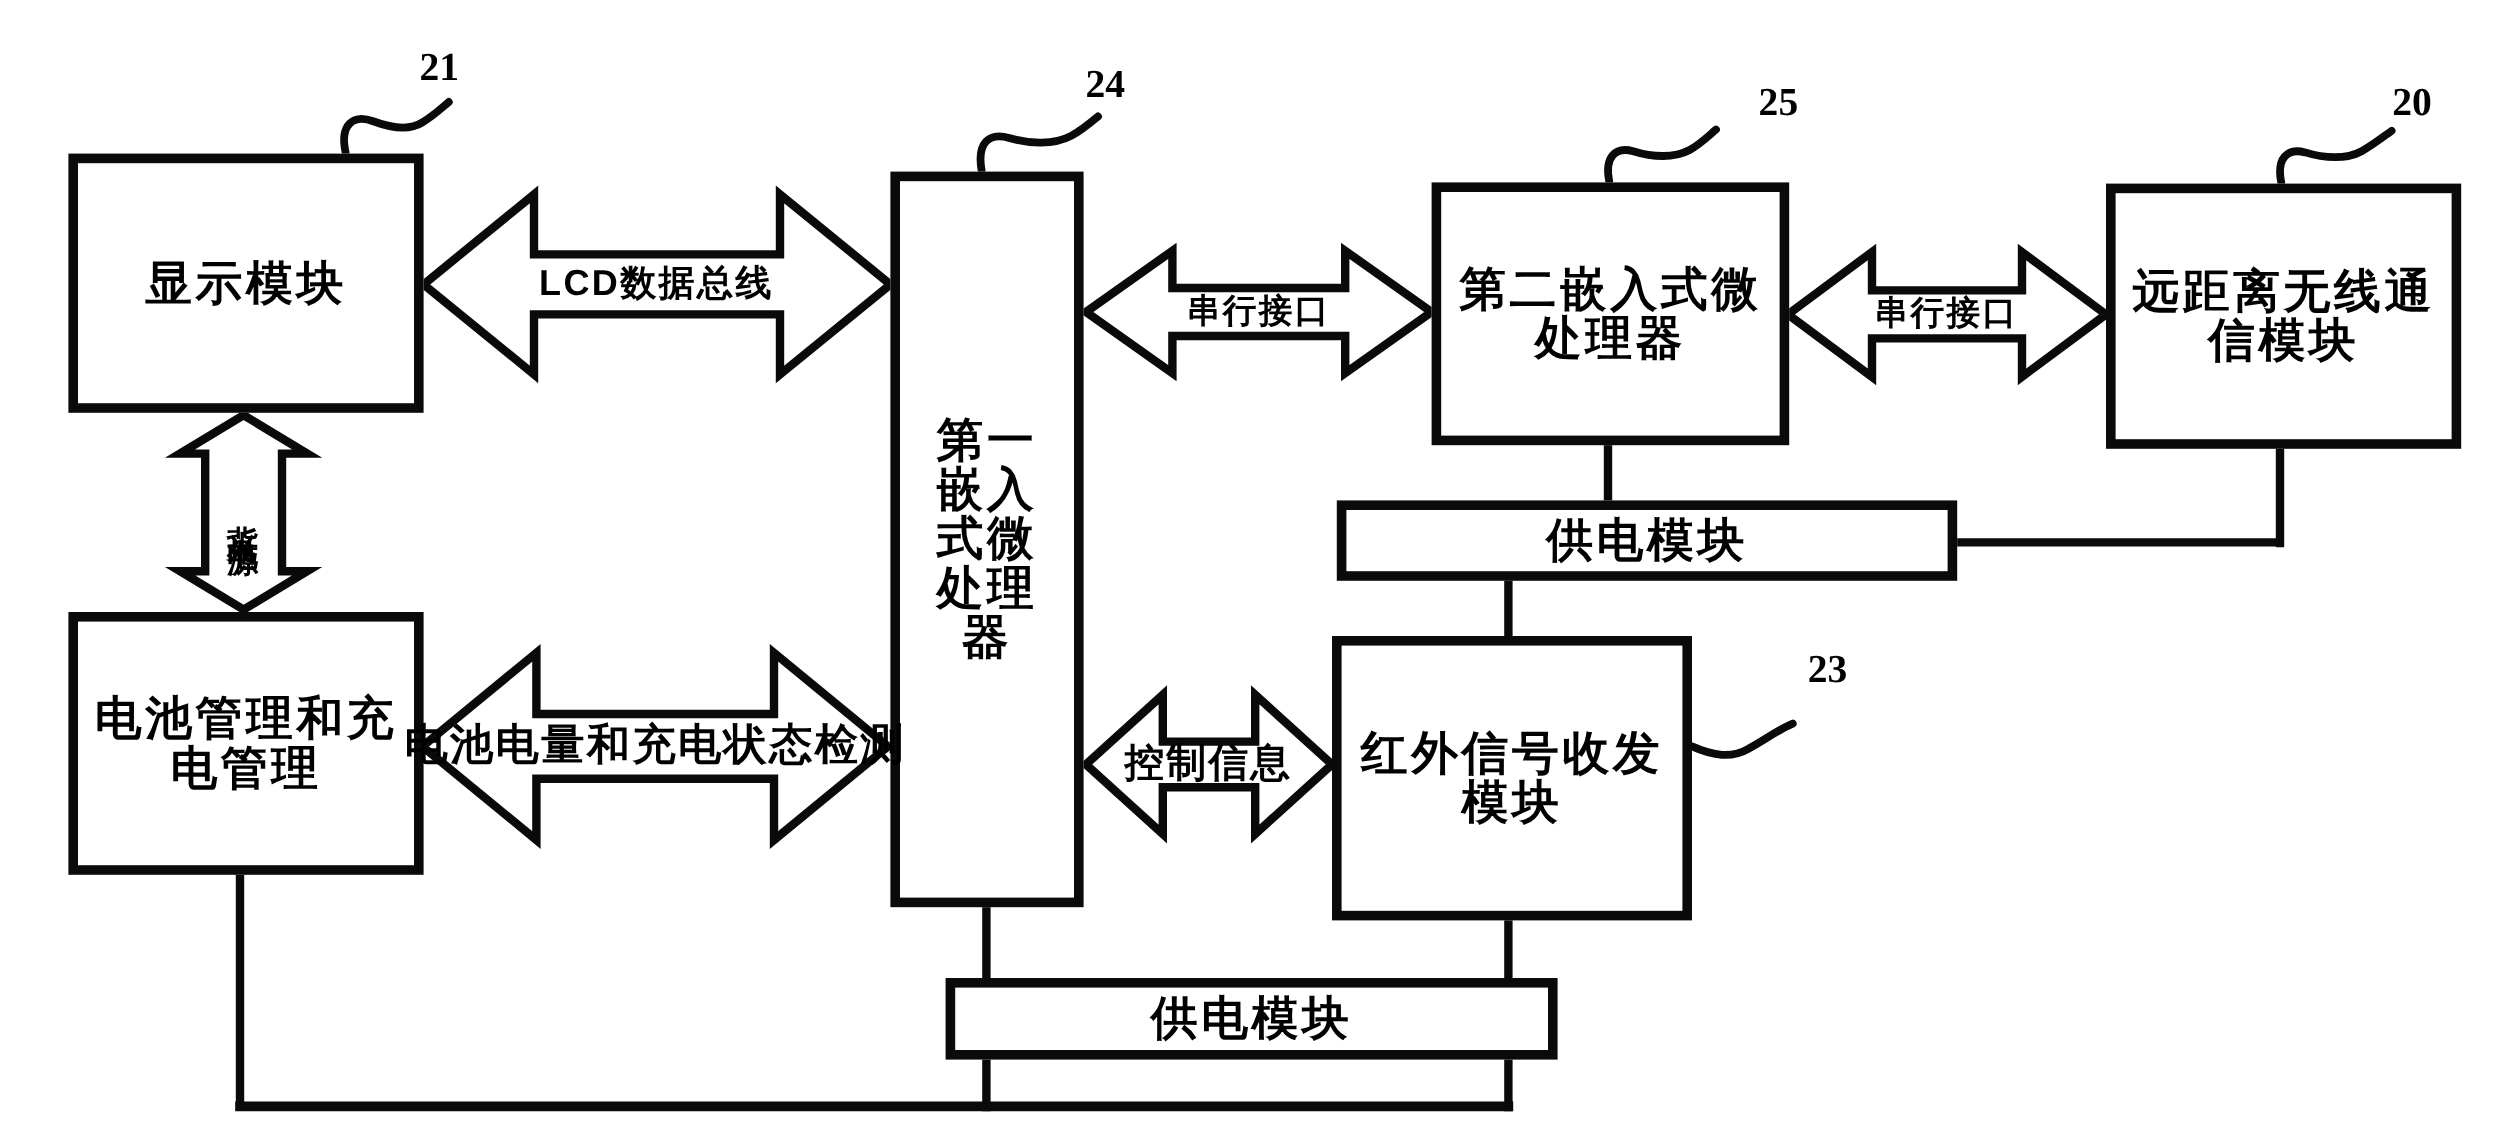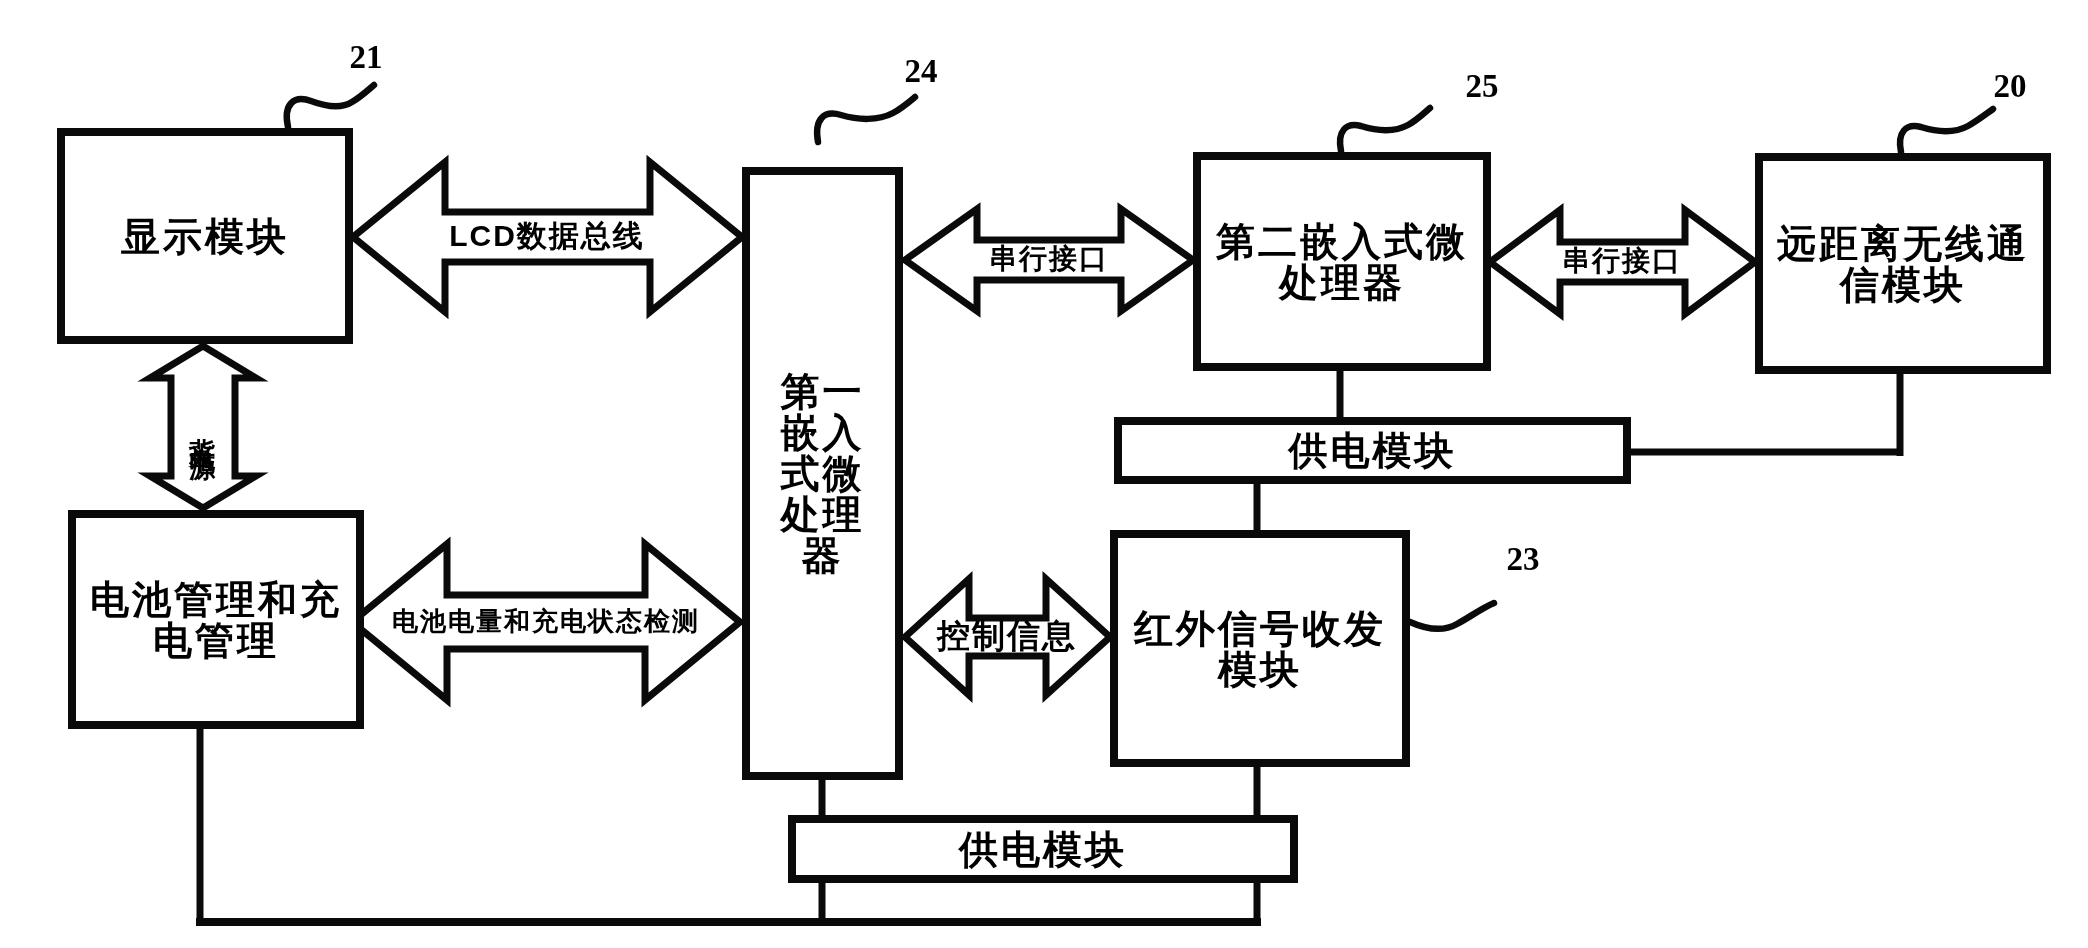--- a/index.html
+++ b/index.html
@@ -71,25 +71,25 @@
       <polygon points="1490,262 1560,210 1560,242 1685,242 1685,210 1755,262 1685,314 1685,282 1560,282 1560,314"></polygon>
       <polygon points="905,637 969,579 969,618 1046,618 1046,579 1110,637 1046,695 1046,656 969,656 969,695"></polygon>
       <polygon points="203,346 256,378 235,378 235,476 256,476 203,508 150,476 171,476 171,378 150,378"></polygon>
     </g>
   </svg>
 
   <div class="block" style="left:57px; top:128px; width:296px; height:216px;">
     <span class="txt">显示模块</span>
   </div>
 
-  <div class="block" style="left:57px; top:510px; width:296px; height:219px;margin-left:11px;">
+  <div class="block" style="left:57px; top:510px; width:296px; height:219px;">
     <span class="txt w272">电池管理和充电管理</span>
   </div>
 
-  <div class="block" style="left:742px; top:143px; width:161px; height:613px;margin-top:24px;">
+  <div class="block" style="left:742px; top:143px; width:161px; height:613px;">
     <span class="txt w110">第一嵌入式微处理器</span>
   </div>
 
   <div class="block" style="left:1193px; top:152px; width:298px; height:219px;">
     <span class="txt w272">第二嵌入式微处理器</span>
   </div>
 
   <div class="block" style="left:1755px; top:153px; width:296px; height:221px;">
     <span class="txt w272">远距离无线通信模块</span>
   </div>
@@ -101,21 +101,21 @@
   <div class="block" style="left:1114px; top:417px; width:517px; height:67px;">
     <span class="txt">供电模块</span>
   </div>
 
   <div class="block" style="left:788px; top:815px; width:510px; height:68px;">
     <span class="txt">供电模块</span>
   </div>
 
   <div class="alabel" style="left:547px; top:236px; font-size:30px;">LCD数据总线</div>
 
-  <div class="alabel" style="left:546px; top:621px; font-size:26px;">电池电量和充电状态检测</div>
+  <div class="alabel" style="left:546px; top:621px; font-size:36px;">电池电量和充电状态检测</div>
 
   <div class="alabel" style="left:1049px; top:259px; font-size:28px;">串行接口</div>
 
   <div class="alabel" style="left:1622px; top:261px; font-size:28px;">串行接口</div>
 
   <div class="alabel" style="left:1007px; top:636px; font-size:33px;">控制信息</div>
 
   <div class="vlabel" style="left:203px; top:428px;">背光电源</div>
 
   <div class="ref" style="left:366px; top:57px;">21</div>

